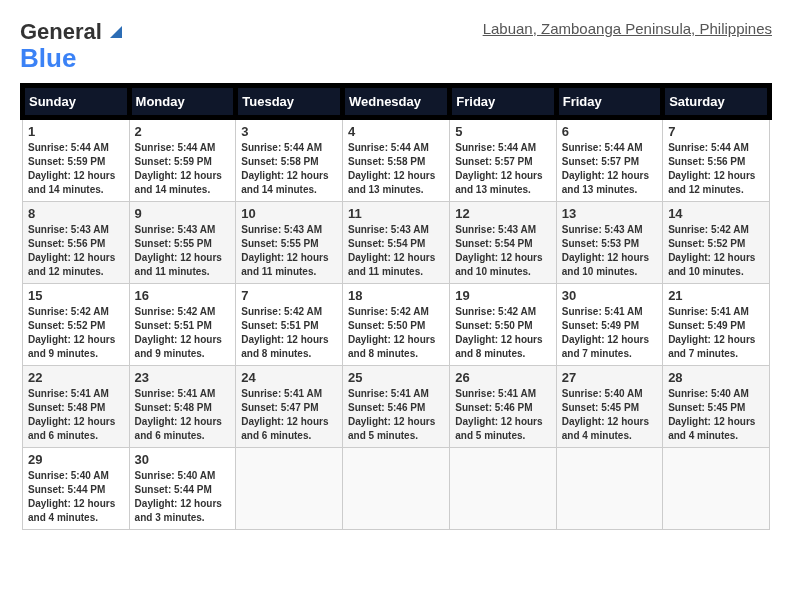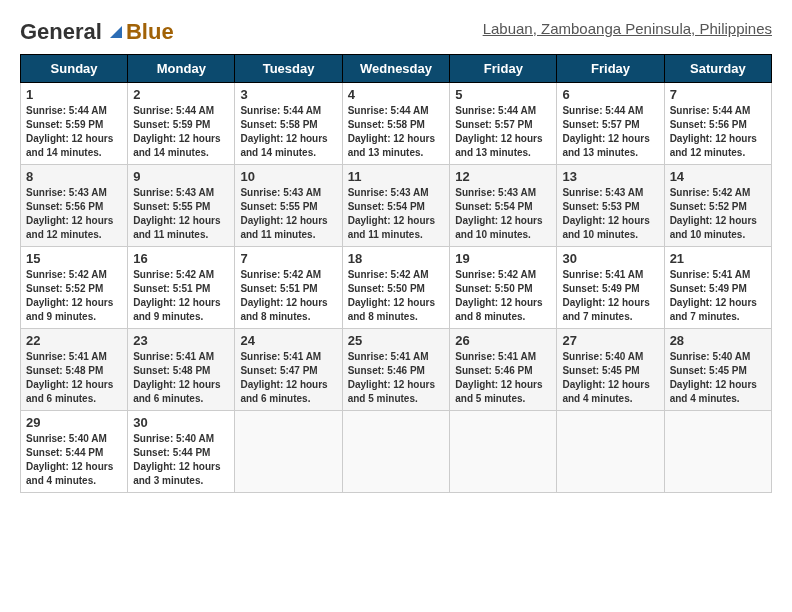--- a/index.html
+++ b/index.html
@@ -11,21 +11,21 @@
       padding: 20px;
     }
     .header {
       display: flex;
       justify-content: space-between;
       align-items: flex-start;
       margin-bottom: 10px;
     }
     .logo {
       display: flex;
-      flex-direction: row;
+      flex-direction: column;
       align-items: flex-start;
     }
     .logo-text {
       font-size: 22px;
       font-weight: bold;
       color: #333;
       line-height: 1.1;
     }
     .title-block {
       text-align: right;
@@ -39,27 +39,27 @@
       font-size: 15px;
       color: #555;
       text-decoration: underline;
     }
     table {
       width: 100%;
       border-collapse: collapse;
       font-size: 11px;
     }
     thead tr th {
-      background: #0c4a6e;
+      background: #0f172a;
       color: #fff;
       padding: 6px 4px;
-      text-align: center;
+      text-align: left;
       font-size: 13px;
       font-weight: bold;
-      border: 1px solid #000000;
+      border: 5px solid #000000;
     }
     tbody tr td {
       border: 1px solid #ccc;
       vertical-align: top;
       padding: 4px 5px;
       height: 80px;
       width: 108px;
       background: #fff;
       color: #333;
     }
@@ -89,21 +89,21 @@
   <div class="logo">
     <div style="display:flex; align-items:center;">
       <span class="logo-text">
         <span>General</span>
       </span>
       <svg width="22" height="22" viewBox="0 0 22 22" style="margin-left:2px; margin-top:-2px;">
         <polygon points="6,18 18,6 18,18" fill="#2c6db5"></polygon>
       </svg>
     </div>
     <div style="margin-left:0;">
-      <span class="logo-text" style="color:#a16207; font-size:22px; font-weight:bold;">Blue</span>
+      <span class="logo-text" style="color:#3b82f6; font-size:26px; font-weight:bold;">Blue</span>
     </div>
   </div>
   <div class="title-block">
     <div class="location">Labuan, Zamboanga Peninsula, Philippines</div>
   </div>
 </div>
 
 <table>
   <thead>
     <tr>

